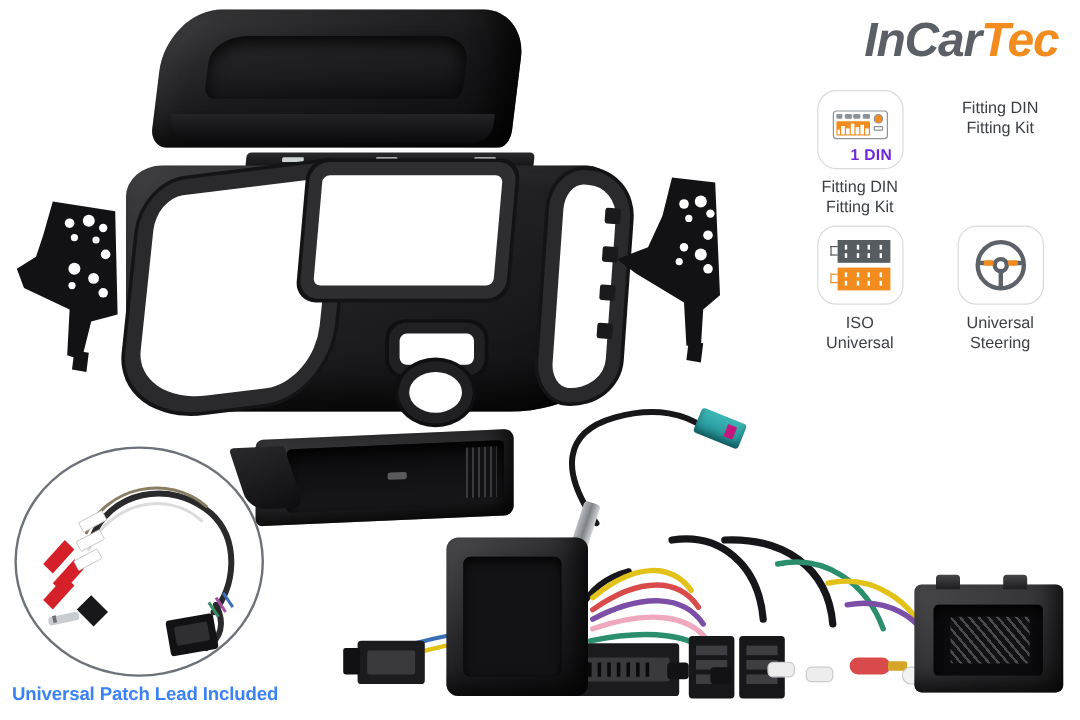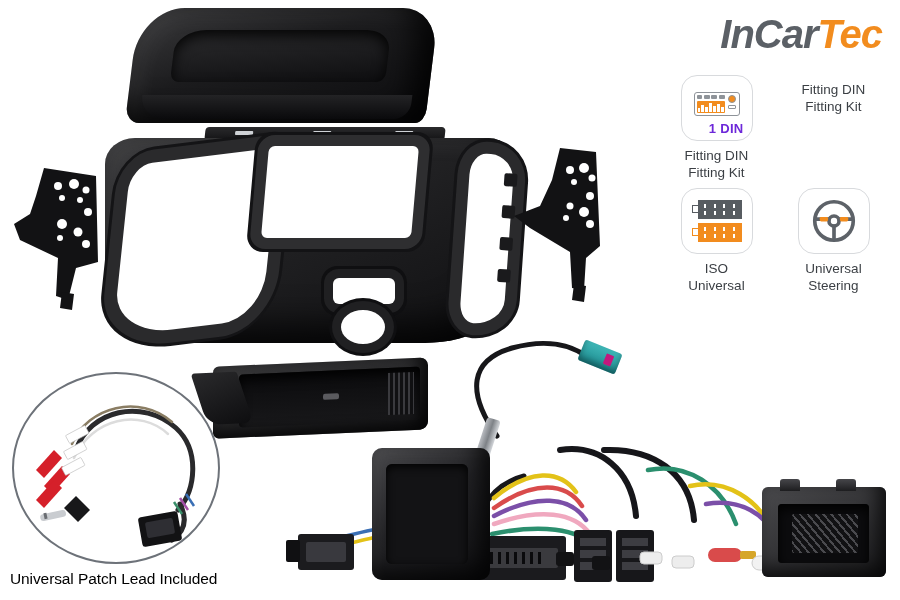--- a/index.html
+++ b/index.html
@@ -179,21 +179,21 @@
                    background:repeating-linear-gradient(90deg,#3a3a3e 0 2px,#101012 2px 5px); }
 
   
   .lead-circle {
     left:12px; top:372px; width:208px; height:192px;
     border:2px solid #6d7279; border-radius:50%; background:#fff;
     overflow:hidden;
   }
   .caption {
     position:absolute; left:10px; top:570px;
-    font-size:15.5px; font-weight:normal; color:#000000; letter-spacing:-.1px;
+    font-size:15.5px; font-weight:bold; color:#3b82f6; letter-spacing:-.1px;
   }
 
   
   .fakra {
     left:580px; top:346px; width:40px; height:22px;
     background:linear-gradient(180deg,#3fb8b8,#1c8a8e);
     border-radius:3px; transform:rotate(22deg);
     box-shadow:inset 0 -4px 6px rgba(0,0,0,.35);
   }
   .fakra i { position:absolute; right:7px; top:5px; width:8px; height:11px;

